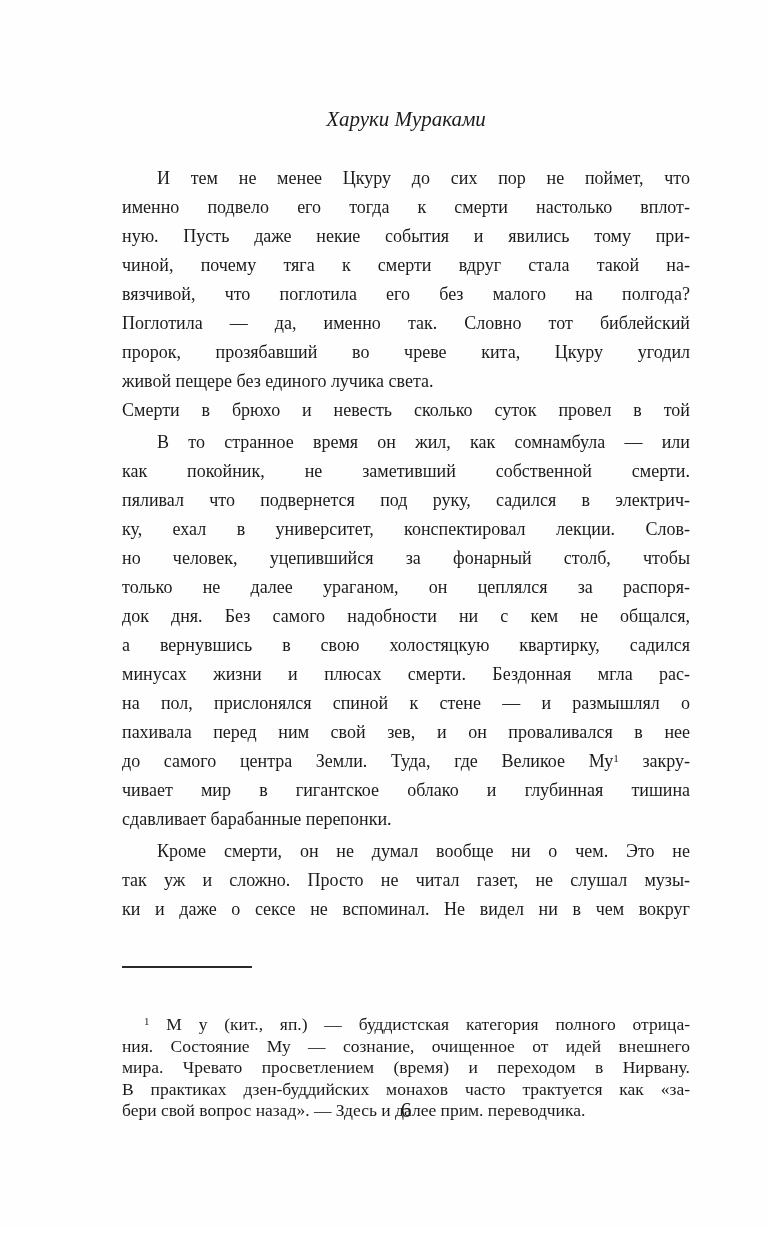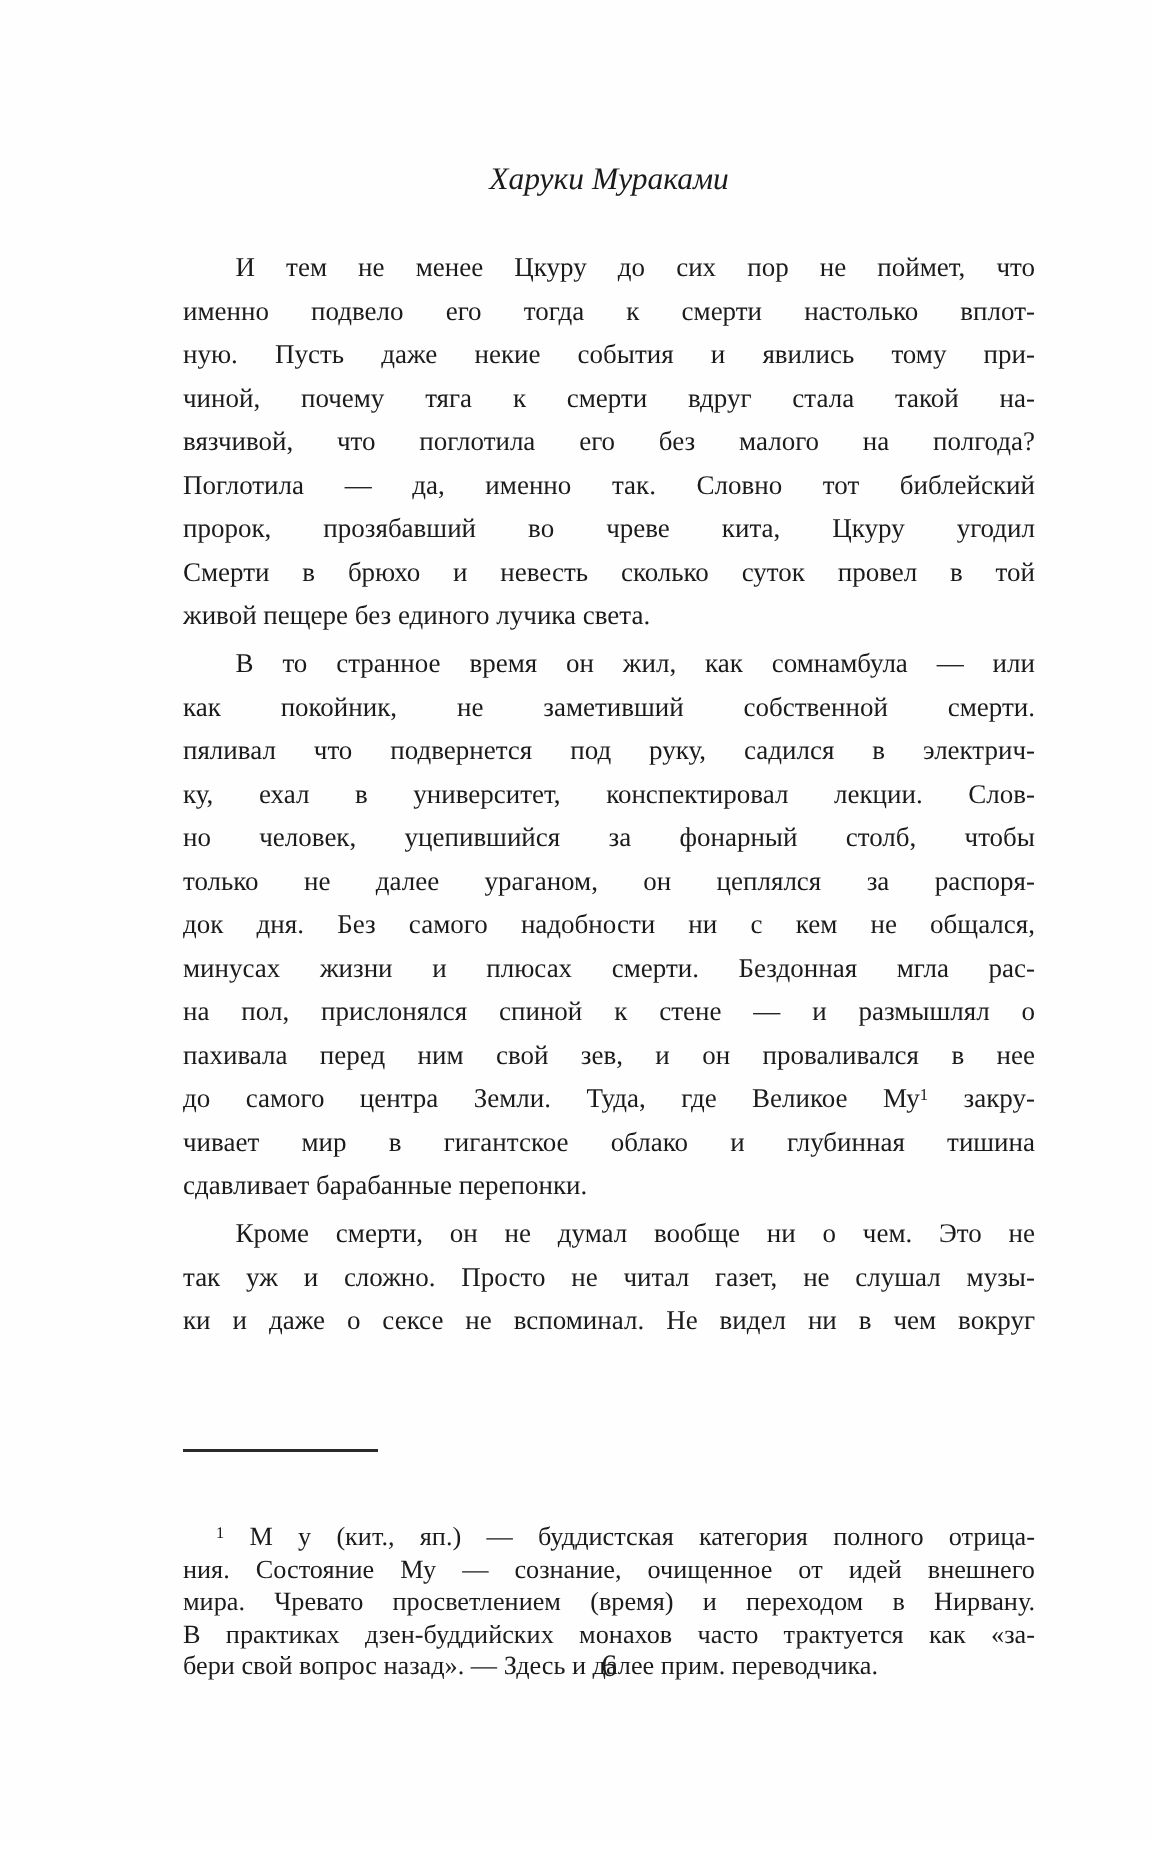--- a/index.html
+++ b/index.html
@@ -93,31 +93,32 @@
 
     <div class="body-text">
         <div class="paragraph">
           <div class="line first"><span>И тем не менее Цкуру до сих пор не поймет, что</span></div>
           <div class="line"><span>именно подвело его тогда к смерти </span><span class="it">настолько</span><span> вплот-</span></div>
           <div class="line"><span>ную. Пусть даже некие события и явились тому при-</span></div>
           <div class="line"><span>чиной, почему тяга к смерти вдруг стала такой на-</span></div>
           <div class="line"><span>вязчивой, что поглотила его без малого на полгода?</span></div>
           <div class="line"><span>Поглотила — да, именно так. Словно тот библейский</span></div>
           <div class="line"><span>пророк, прозябавший во чреве кита, Цкуру угодил</span></div>
+          <div class="line last"><span>живой пещере без единого лучика света.</span></div>
           <div class="line"><span>Смерти в брюхо и невесть сколько суток провел в той</span></div>
-          <div class="line last"><span>живой пещере без единого лучика света.</span></div>
         </div>
         <div class="paragraph">
           <div class="line first"><span>В то странное время он жил, как сомнамбула — или</span></div>
           <div class="line"><span>как покойник, не заметивший собственной смерти.</span></div>
           <div class="line"><span>пяливал что подвернется под руку, садился в электрич-</span></div>
           <div class="line"><span>ку, ехал в университет, конспектировал лекции. Слов-</span></div>
           <div class="line"><span>но человек, уцепившийся за фонарный столб, чтобы</span></div>
           <div class="line"><span>только не далее ураганом, он цеплялся за распоря-</span></div>
           <div class="line"><span>док дня. Без самого надобности ни с кем не общался,</span></div>
+          <div class="line"><span>а вернувшись в свою холостяцкую квартирку, садился</span></div>
           <div class="line"><span>минусах жизни и плюсах смерти. Бездонная мгла рас-</span></div>
           <div class="line"><span>на пол, прислонялся спиной к стене — и размышлял о</span></div>
           <div class="line"><span>пахивала перед ним свой зев, и он проваливался в нее</span></div>
           <div class="line"><span>до самого центра Земли. Туда, где Великое Му</span><span class="sup">1</span><span> закру-</span></div>
           <div class="line"><span>чивает мир в гигантское облако и глубинная тишина</span></div>
           <div class="line last"><span>сдавливает барабанные перепонки.</span></div>
         </div>
         <div class="paragraph">
           <div class="line first"><span>Кроме смерти, он не думал вообще ни о чем. Это не</span></div>
           <div class="line"><span>так уж и сложно. Просто не читал газет, не слушал музы-</span></div>

